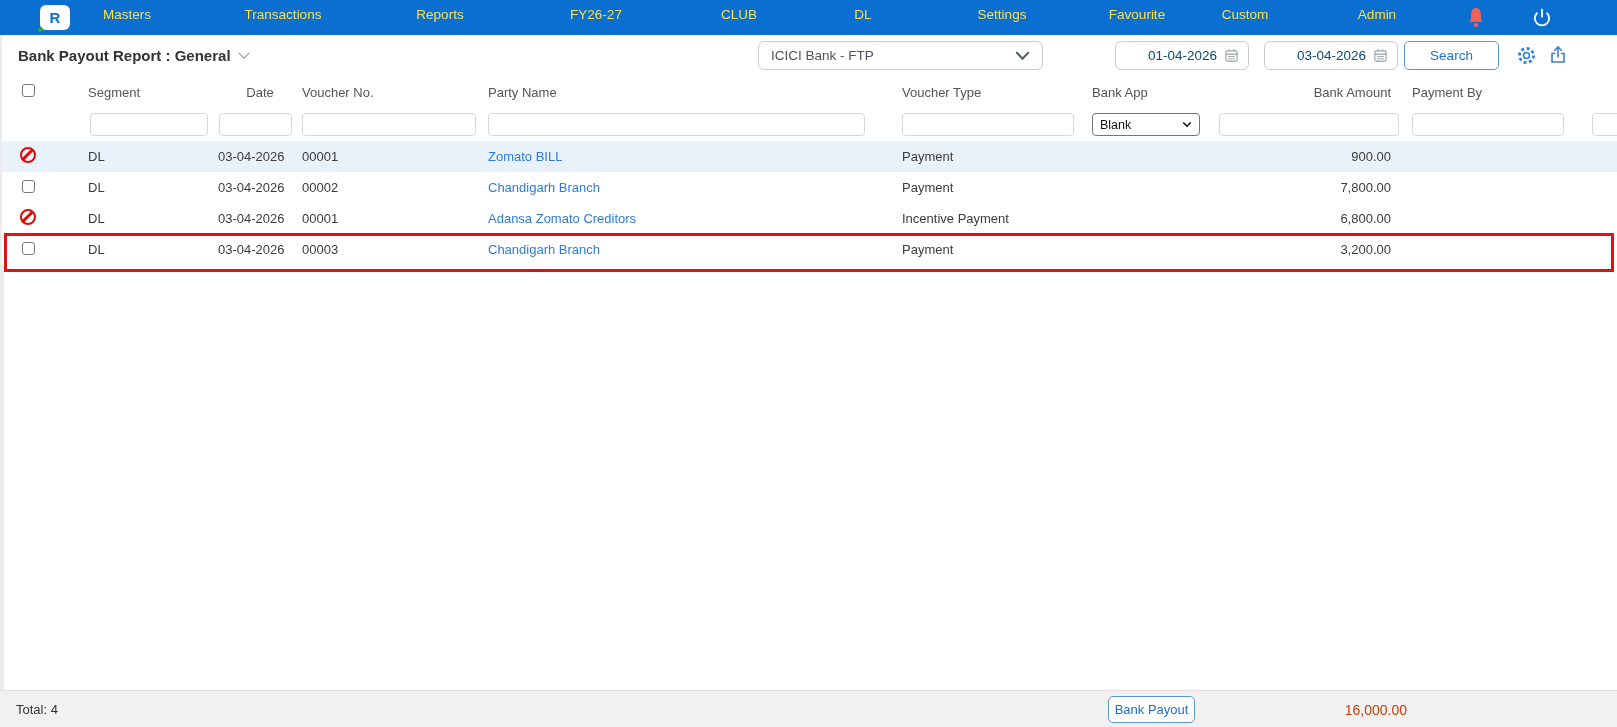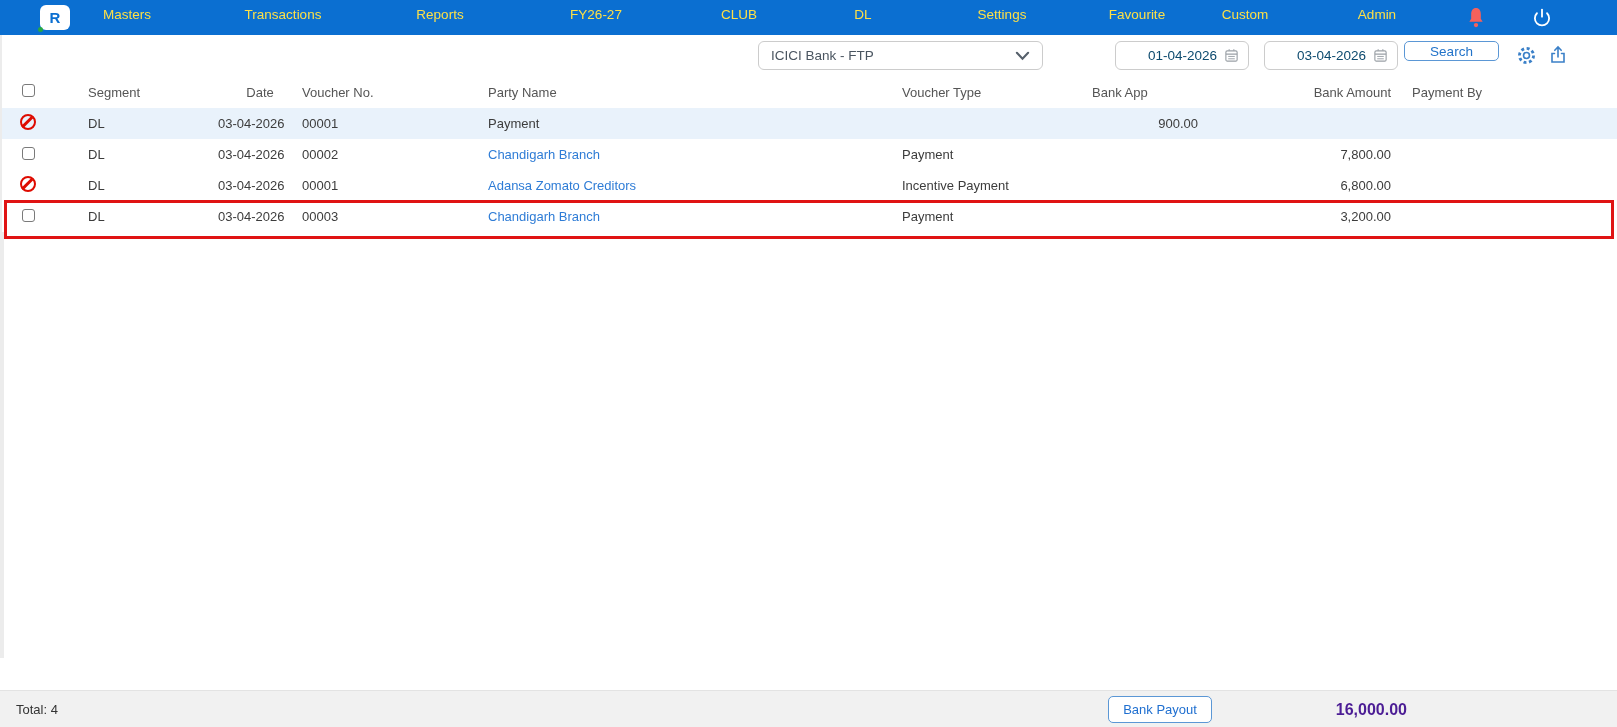--- a/index.html
+++ b/index.html
@@ -27,21 +27,21 @@
     border: 1px solid #ccc; border-radius: 6px; background: #fff; display: flex;
     align-items: center; justify-content: space-between; padding: 12px 12px;
     font-size: 13.5px; color: #4a5560; cursor: pointer; }
   .date-box { position: absolute; top: 6px; height: 29px; width: 134px;
     border: 1px solid #ccc; border-radius: 6px; background: #fff; display: flex;
     align-items: center; justify-content: flex-end; gap: 7px; padding: 0 9px; }
   .date-box input { border: none; outline: none; width: 80px; text-align: right;
     font-size: 13.5px; color: #0c4a6e; font-family: "Liberation Sans", sans-serif; background: transparent; }
   .date-from { left: 1113px; }
   .date-to   { left: 1262px; }
-  .search-btn { position: absolute; left: 1402px; top: 6px; width: 95px; height: 20px;
+  .search-btn { position: absolute; left: 1402px; top: 6px; width: 95px; height: 29px;
     border: 1px solid #5b97d5; border-radius: 5px; background: #fff; color: #2273c9;
     font-size: 13.5px; font-family: "Liberation Sans", sans-serif; cursor: pointer; }
   .tool-ico { position: absolute; top: 10px; cursor: pointer; }
   .gear-pos { left: 1514px; }
   .share-pos { left: 1546px; }
 
   
   .grid-row { display: grid; padding-left: 16px; align-items: center;
     grid-template-columns: 70px 130px 84px 186px 414px 190px 127px 193px 180px 70px; }
   .thead { height: 32px; font-size: 13px; color: #555; }
@@ -71,26 +71,26 @@
   .blocked-icon { position: relative; display: inline-block; width: 16px; height: 16px;
     border: 2.6px solid #de0b00; border-radius: 50%; margin-left: 2px; }
   .blocked-icon::after { content: ""; position: absolute; top: 50%; left: -2px; width: 14px;
     height: 2.6px; background: #de0b00; transform: translateY(-50%) rotate(-45deg); }
 
   
   .footer { position: absolute; left: 0; bottom: 0; width: 100%; height: 37px;
     background: #f1f1f1; border-top: 1px solid #e3e3e3; }
   .footer-total { position: absolute; left: 16px; top: 0; height: 37px; display: flex;
     align-items: center; font-size: 13px; color: #333; }
-  .payout-btn { position: absolute; left: 1108px; top: 5px; width: 104px; height: 27px;
+  .payout-btn { position: absolute; left: 1108px; top: 5px; width: 87px; height: 27px;
     border: 1px solid #5b97d5; border-radius: 5px; background: #fff; color: #1f6fd0;
     font-size: 13px; font-family: "Liberation Sans", sans-serif; cursor: pointer; }
   .footer-amount { position: absolute; left: 1217px; top: 0; width: 190px; height: 37px;
-    display: flex; align-items: center; justify-content: flex-end; font-size: 16px;
-    font-weight: bold; color: #4c1d95; }
+    display: flex; align-items: center; justify-content: flex-end; font-size: 14px;
+    font-weight: normal; color: #c2410c; }
 
   .spacer { height: 426px; background: #fff; border-left: 2px solid #ececec; }
   .table-wrap { border-left: 2px solid #ececec; }
 </style>
 </head>
 <body>
 
 <div class="nav">
   <div class="nav-logo">R</div>
   <div class="nav-item" style="left:127px">Masters</div>
@@ -111,20 +111,26 @@
   </div>
   <div class="nav-ico" style="left:1542px">
     <svg width="19" height="19" viewBox="0 0 24 24" fill="none" stroke="#fff" stroke-width="2.3" stroke-linecap="round">
       <path d="M18.36 6.64a9 9 0 1 1-12.73 0"></path>
       <line x1="12" y1="2" x2="12" y2="11"></line>
     </svg>
   </div>
 </div>
 
 <div class="toolbar">
+  <div class="report-title">
+    <span>Bank Payout Report : General</span>
+    <svg width="14" height="9" viewBox="0 0 16 10" fill="none" stroke="#9aa0a6" stroke-width="1.6">
+        <path d="M2 2 L8 8 L14 2"></path>
+      </svg>
+  </div>
   <div class="select-bank">
     <span>ICICI Bank - FTP</span>
     <svg width="15" height="10" viewBox="0 0 16 10" fill="none" stroke="#56606b" stroke-width="2.2" stroke-linecap="round">
         <path d="M2 1.5 L8 8 L14 1.5"></path>
       </svg>
   </div>
   <div class="date-box date-from">
     <input type="text" value="01-04-2026" style="">
     <svg width="15" height="15" viewBox="0 0 16 16" fill="none" stroke="#9aa0a6" stroke-width="1.2">
       <rect x="2" y="3" width="12" height="11" rx="1.5"></rect>
@@ -163,26 +169,46 @@
     <div class="c-date">Date</div>
     <div>Voucher No.</div>
     <div>Party Name</div>
     <div>Voucher Type</div>
     <div>Bank App</div>
     <div class="c-amt">Bank Amount</div>
     <div>Payment By</div>
     <div></div>
   </div>
 
+  <div class="grid-row filters">
+    <div></div>
+    <div><input class="f-segment" style=""></div>
+    <div><input class="f-date" style=""></div>
+    <div><input class="f-voucher" style=""></div>
+    <div><input class="f-party" style=""></div>
+    <div><input class="f-vtype" style=""></div>
+    <div>
+      <div class="mini-select">
+        <span>Blank</span>
+        <svg width="10" height="7" viewBox="0 0 12 8" fill="none" stroke="#111" stroke-width="1.8">
+            <path d="M1.5 1.5 L6 6 L10.5 1.5"></path>
+          </svg>
+      </div>
+    </div>
+    <div><input class="f-amount" style=""></div>
+    <div><input class="f-payby" style=""></div>
+    <div><input class="f-extra" style=""></div>
+  </div>
 
   <div class="grid-row row row--hl">
     <div><span class="blocked-icon"></span></div>
     <div>DL</div>
     <div>03-04-2026</div>
     <div>00001</div>
+    <div><span class="party-link">Zomato BILL</span></div>
     <div>Payment</div>
     <div></div>
     <div class="c-amt">900.00</div>
     <div></div>
     <div></div>
   </div>
 
   <div class="grid-row row">
     <div><span class="cbx"></span></div>
     <div>DL</div>

